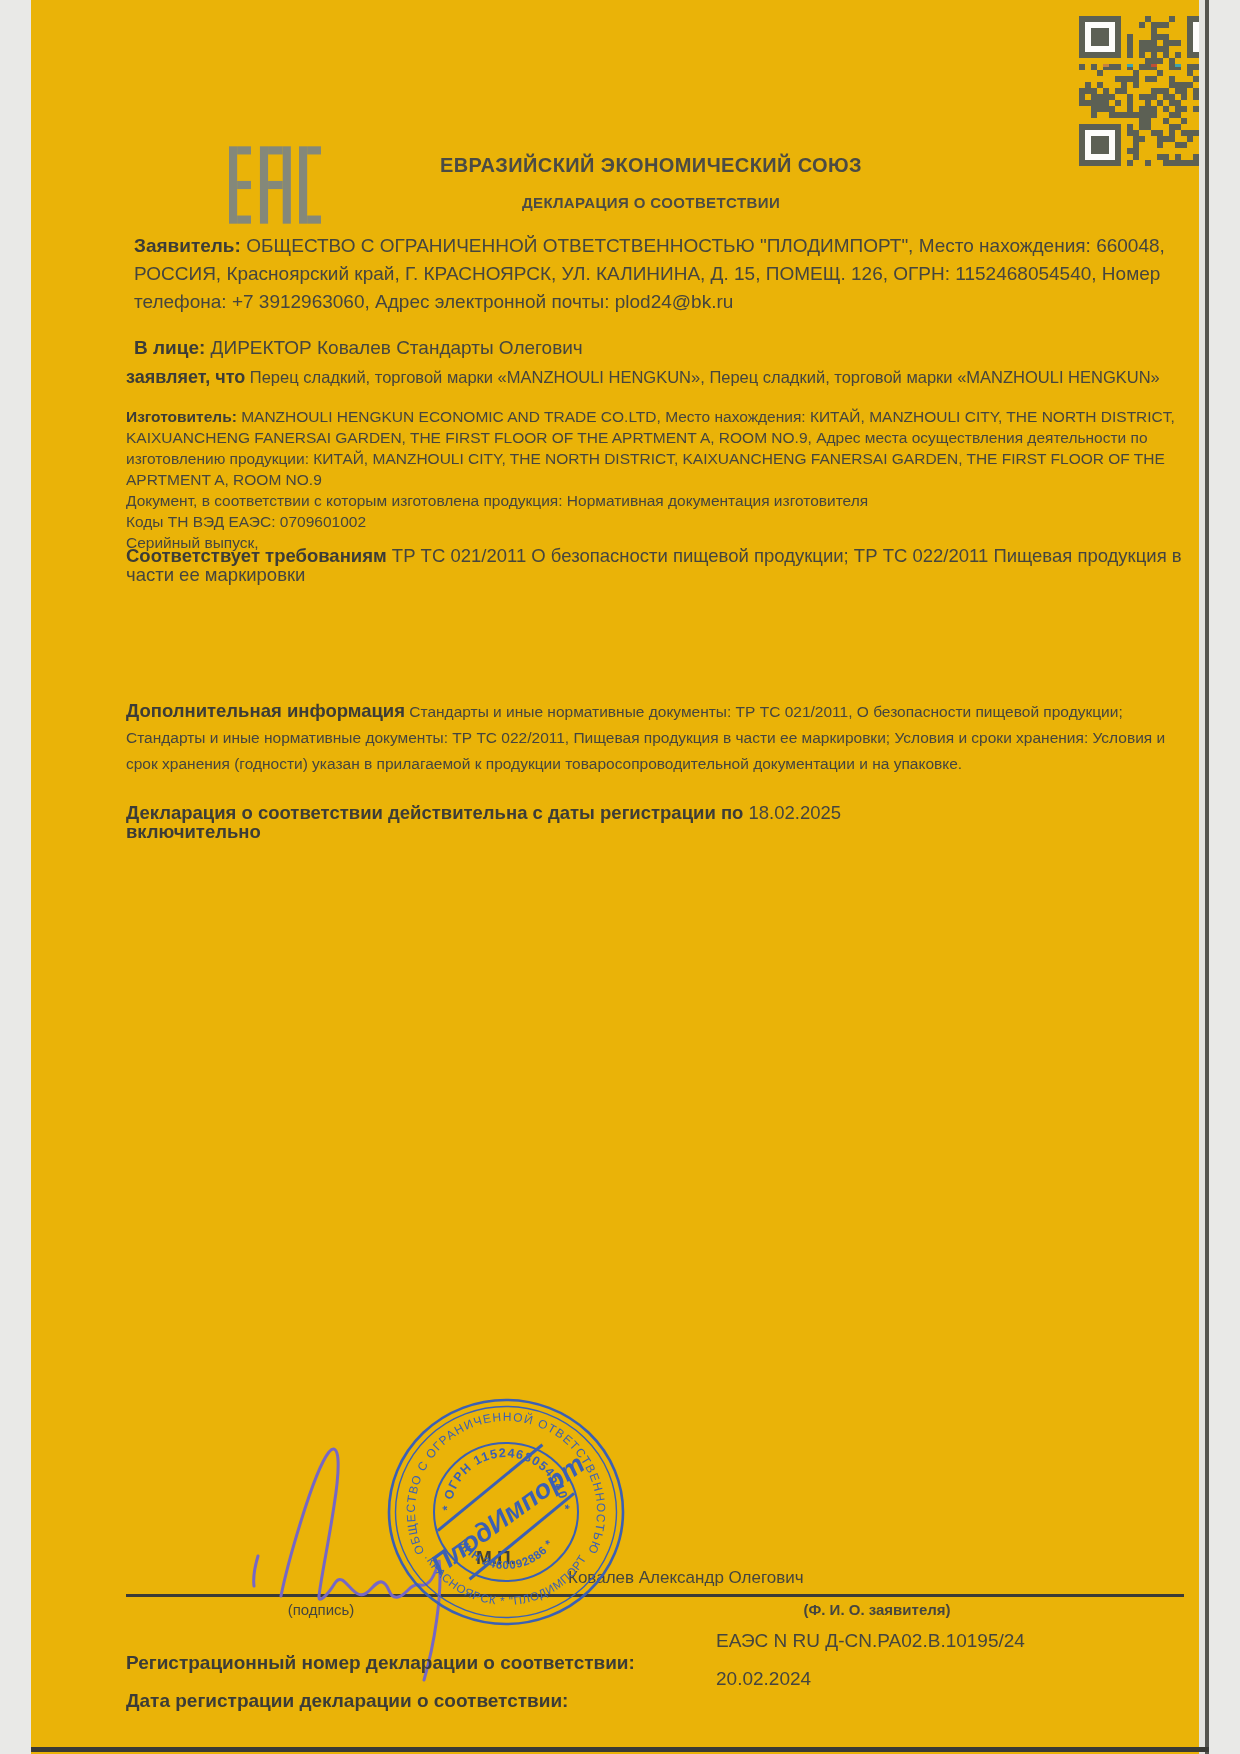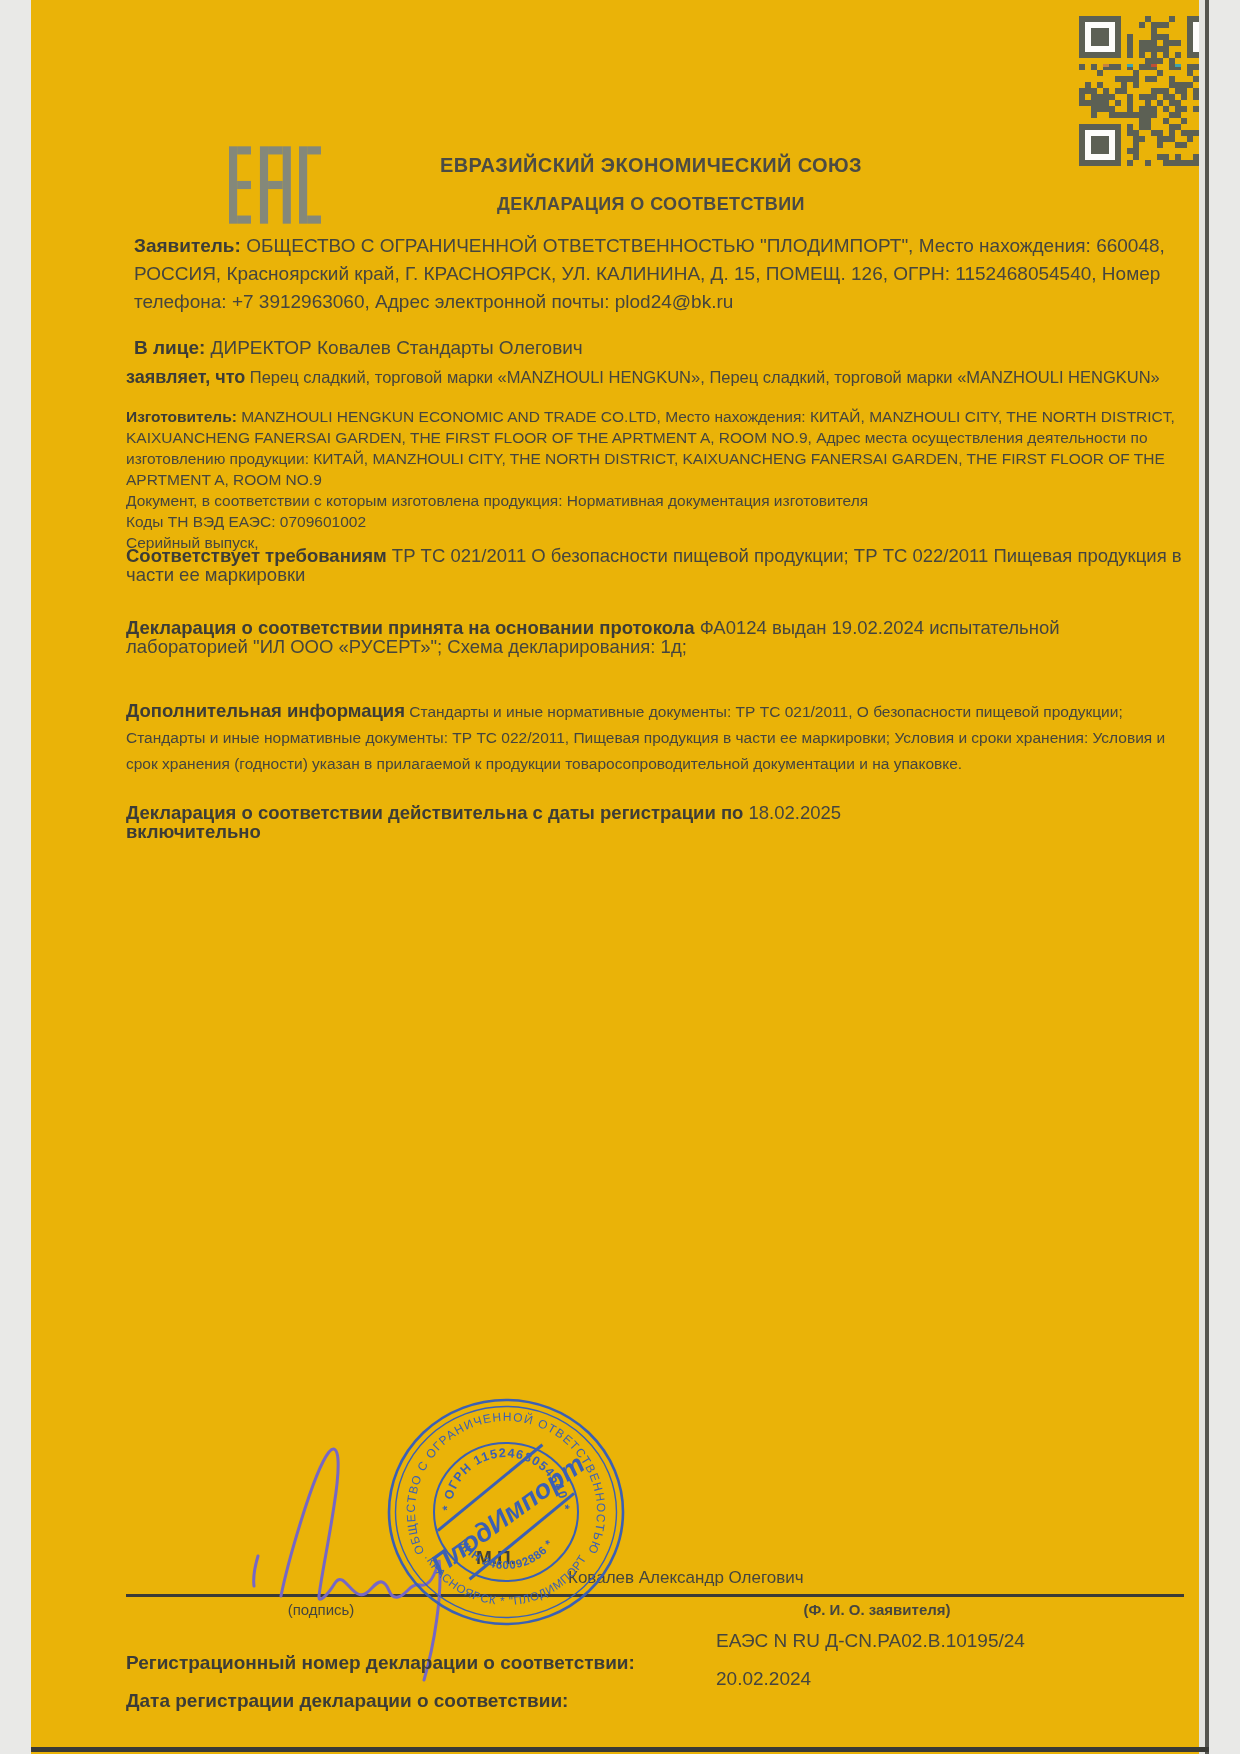--- a/index.html
+++ b/index.html
@@ -267,21 +267,21 @@
         <rect x="6" y="114" width="30" height="30" fill="#fdfdfb"></rect>
         <rect x="12" y="120" width="18" height="18" fill="#5c6054"></rect>
         <rect x="24" y="48" width="6" height="3" fill="#c58144"></rect>
         <rect x="48" y="48" width="6" height="3" fill="#3fa3ae"></rect>
         <rect x="72" y="48" width="6" height="3" fill="#c14f35"></rect>
         <rect x="96" y="48" width="6" height="3" fill="#3fa3ae"></rect>
       </svg>
   </div>
 
   <div class="title" style="top:154px;font-size:20px;">ЕВРАЗИЙСКИЙ ЭКОНОМИЧЕСКИЙ СОЮЗ</div>
-  <div class="title" style="top:194px;font-size:18px;">ДЕКЛАРАЦИЯ О СООТВЕТСТВИИ</div>
+  <div class="title" style="top:194px;font-size:15px;">ДЕКЛАРАЦИЯ О СООТВЕТСТВИИ</div>
 
   <div class="para t-large" style="top:232px;">
     <span class="b">Заявитель:</span><span> ОБЩЕСТВО С ОГРАНИЧЕННОЙ ОТВЕТСТВЕННОСТЬЮ "ПЛОДИМПОРТ", Место нахождения: 660048, РОССИЯ,  Красноярский край, Г. КРАСНОЯРСК, УЛ. КАЛИНИНА, Д. 15, ПОМЕЩ. 126, ОГРН: 1152468054540, Номер телефона: +7 3912963060, Адрес электронной почты: plod24@bk.ru</span>
   </div>
 
   <div class="para t-large" style="top:334px;">
     <span class="b">В лице:</span><span> ДИРЕКТОР Ковалев Стандарты Олегович</span>
   </div>
 
   <div class="para t-med" style="top:364px;">
@@ -292,23 +292,20 @@
     <div><span class="b">Изготовитель:</span><span> MANZHOULI HENGKUN ECONOMIC AND TRADE CO.LTD, Место нахождения: КИТАЙ, MANZHOULI CITY, THE NORTH DISTRICT, KAIXUANCHENG FANERSAI GARDEN, THE FIRST FLOOR OF THE APRTMENT A, ROOM NO.9, Адрес места осуществления деятельности по изготовлению продукции: КИТАЙ, MANZHOULI CITY, THE NORTH DISTRICT, KAIXUANCHENG FANERSAI GARDEN, THE FIRST FLOOR OF THE APRTMENT A, ROOM NO.9</span></div>
     <div>Документ, в соответствии с которым изготовлена продукция: Нормативная документация изготовителя</div>
     <div>Коды ТН ВЭД ЕАЭС: 0709601002</div>
     <div>Серийный выпуск,</div>
   </div>
 
   <div class="para t-req" style="top:546px;">
     <span class="b">Соответствует требованиям</span><span>   ТР ТС 021/2011 О безопасности пищевой продукции; ТР ТС 022/2011 Пищевая продукция в части ее маркировки</span>
   </div>
 
-  <div class="para t-req" style="top:618px;">
-    <span class="b">Декларация о соответствии принята на основании протокола</span><span> ФА0124 выдан 19.02.2024 испытательной лабораторией "ИЛ ООО «РУСЕРТ»"; Схема декларирования: 1д;</span>
-  </div>
 
   <div class="para t-small" style="top:698px;line-height:25.8px;">
     <span class="b lbl-big">Дополнительная информация</span><span> Стандарты и иные нормативные документы: ТР ТС 021/2011, О безопасности пищевой продукции; Стандарты и иные нормативные документы: ТР ТС 022/2011, Пищевая продукция в части ее маркировки; Условия и сроки хранения: Условия и срок хранения (годности) указан в прилагаемой к продукции товаросопроводительной документации и на упаковке.</span>
   </div>
 
   <div class="para t-req" style="top:791px;margin-top:12px;">
     <div><span class="b">Декларация о соответствии действительна с даты регистрации по</span><span> 18.02.2025</span></div>
     <div class="b">включительно</div>
   </div>
 

